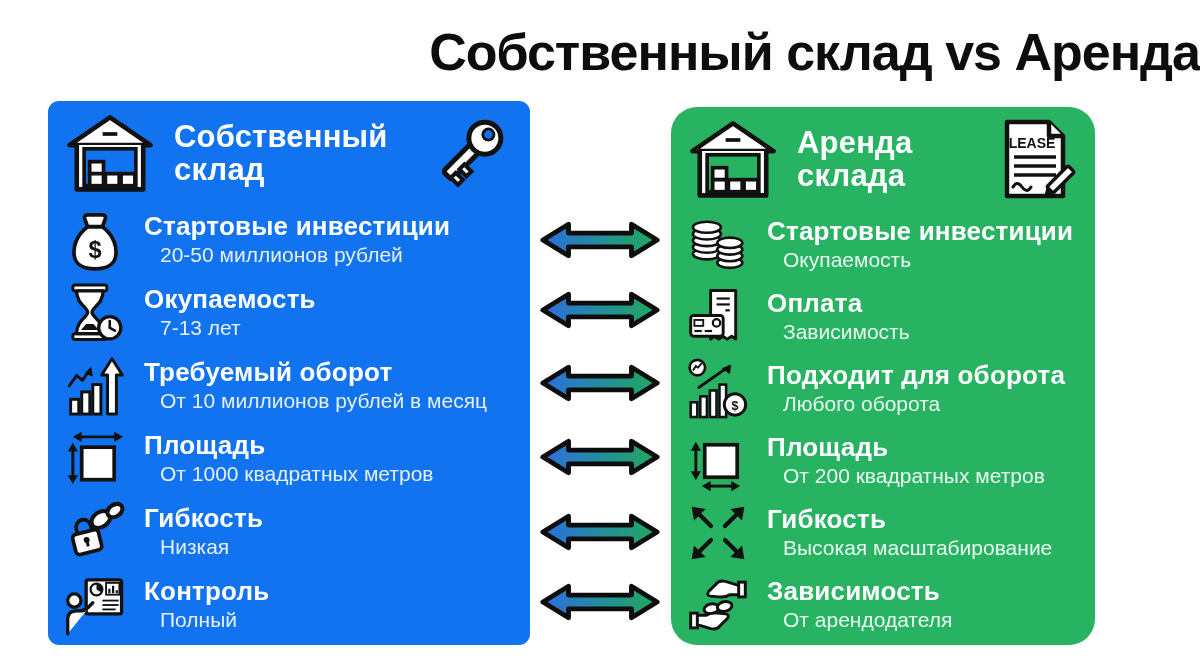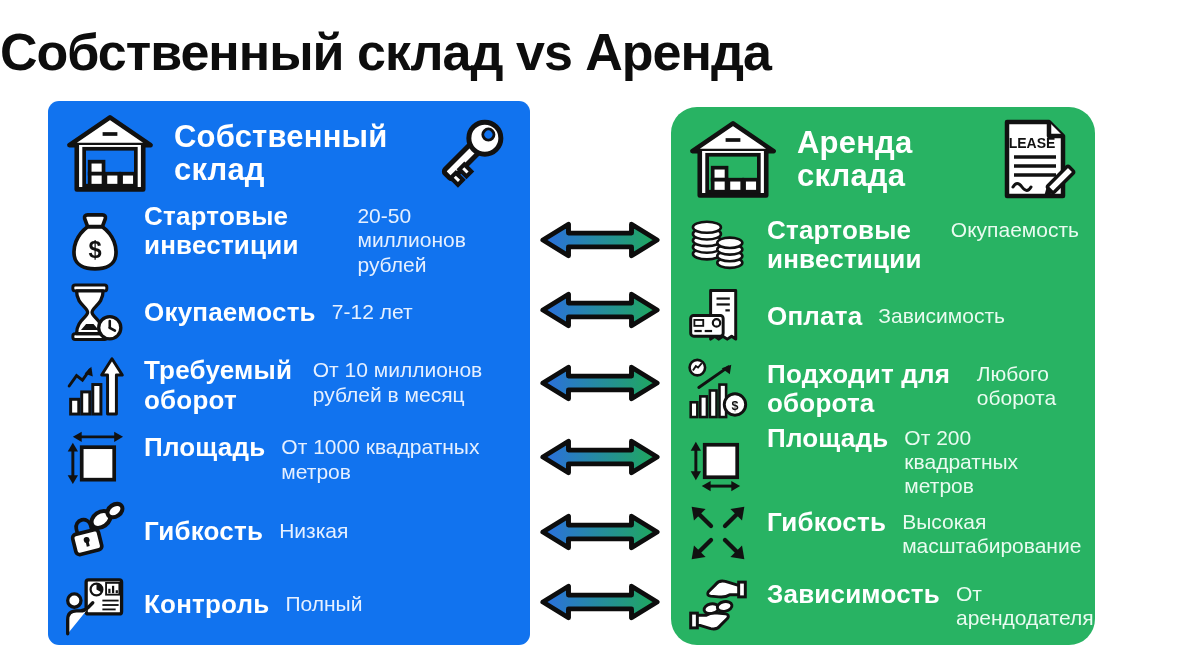--- a/index.html
+++ b/index.html
@@ -1,41 +1,41 @@
 <!DOCTYPE html>
 <html><head>
 <meta charset="utf-8">
 <style>
   html,body{margin:0;padding:0;}
   body{
     width:1200px;height:670px;background:#ffffff;overflow:hidden;
     font-family:"Liberation Sans", sans-serif;position:relative;
   }
   .page-title{
-    position:absolute;top:22px;left:0;width:1200px;text-align:left;
+    position:absolute;top:22px;left:0;width:1200px;text-align:right;
     font-size:52px;font-weight:800;color:#0d0d0d;letter-spacing:-1px;
   }
   .panel{
     position:absolute;border-radius:26px;color:#fff;box-sizing:border-box;
   }
   .panel-left{left:48px;top:101px;width:482px;height:544px;background:#1173ef;border-radius:11px;--panel:#1173ef;--sub:#e6f0ff;}
   .panel-right{left:671px;top:107px;width:424px;height:538px;background:#28b363;--panel:#28b363;--sub:#e9fbf0;}
   .panel-header{
     display:flex;align-items:center;gap:16px;height:100px;padding:4px 18px 0 14px;box-sizing:border-box;
   }
   .panel-header .wh{width:96px;height:86px;flex:0 0 auto;}
   .panel-title{
     flex:1;font-size:31px;font-weight:800;line-height:1.08;letter-spacing:.2px;
   }
   .corner-icon{width:84px;height:84px;flex:0 0 auto;}
   .rows{position:absolute;left:0;right:0;top:102px;bottom:4px;display:flex;flex-direction:column;padding:0 16px 0 14px;}
   .row{flex:1;display:flex;align-items:center;gap:16px;min-height:0;}
   .row .ricon{width:66px;height:66px;flex:0 0 66px;display:flex;align-items:center;justify-content:center;}
   .row .ricon svg{width:62px;height:62px;}
-  .rtext{display:flex;flex-direction:row;justify-content:center;}
+  .rtext{display:flex;flex-direction:column;justify-content:center;}
   .rtitle{font-size:26px;font-weight:800;line-height:1.12;letter-spacing:.2px;}
   .rsub{font-size:21px;font-weight:400;color:var(--sub);line-height:1.15;margin-top:2px;margin-left:16px;}
   .arrows{position:absolute;left:0;top:0;width:1200px;height:670px;pointer-events:none;}
   .arrow{position:absolute;left:536px;width:128px;height:46px;}
   .a1{top:217px}.a2{top:287px}.a3{top:360px}.a4{top:434px}.a5{top:509px}.a6{top:579px}
   .hidden-defs{position:absolute;width:0;height:0;overflow:hidden;}
   svg text{font-family:"Liberation Sans", sans-serif;}
 </style>
 </head>
 <body>
@@ -101,21 +101,21 @@
           <rect x="8" y="70" width="46" height="8" rx="3" fill="#fff" stroke="#111" stroke-width="4"></rect>
           <path d="M13 12 C13 30 28 34 28 41 C28 48 13 52 13 70 H49 C49 52 34 48 34 41 C34 34 49 30 49 12 Z" fill="#fff" stroke="#111" stroke-width="4.5" stroke-linejoin="round"></path>
           <path d="M19 65 H43 L36 57 H26 Z" fill="#111"></path>
           <circle cx="58" cy="62" r="15" fill="#fff" stroke="#111" stroke-width="4.5"></circle>
           <line x1="58" y1="62" x2="58" y2="53" stroke="#111" stroke-width="3.5" stroke-linecap="round"></line>
           <line x1="58" y1="62" x2="65" y2="66" stroke="#111" stroke-width="3.5" stroke-linecap="round"></line>
         </svg>
       </span>
       <div class="rtext">
         <div class="rtitle">Окупаемость</div>
-        <div class="rsub">7-12 лет</div>
+        <div class="rsub">7-13 лет</div>
       </div>
     </div>
     <div class="row">
       <span class="ricon">
         <svg viewBox="0 0 80 84">
           <polyline points="5,42 15,28 23,34 33,20" fill="none" stroke="#111" stroke-width="4" stroke-linecap="round"></polyline>
           <path d="M35 16 L37 29 L26 25 Z" fill="#111"></path>
           <g fill="#fff" stroke="#111" stroke-width="4">
             <rect x="7" y="60" width="11" height="20"></rect>
             <rect x="22" y="50" width="11" height="30"></rect>

